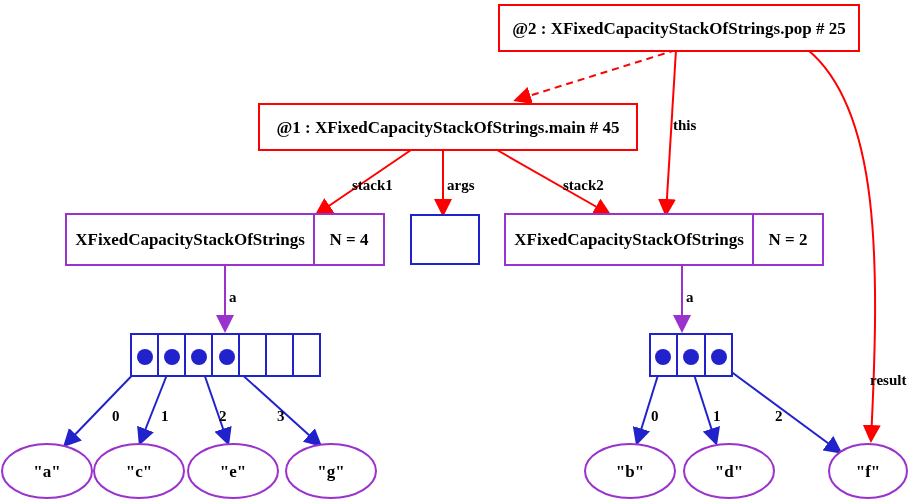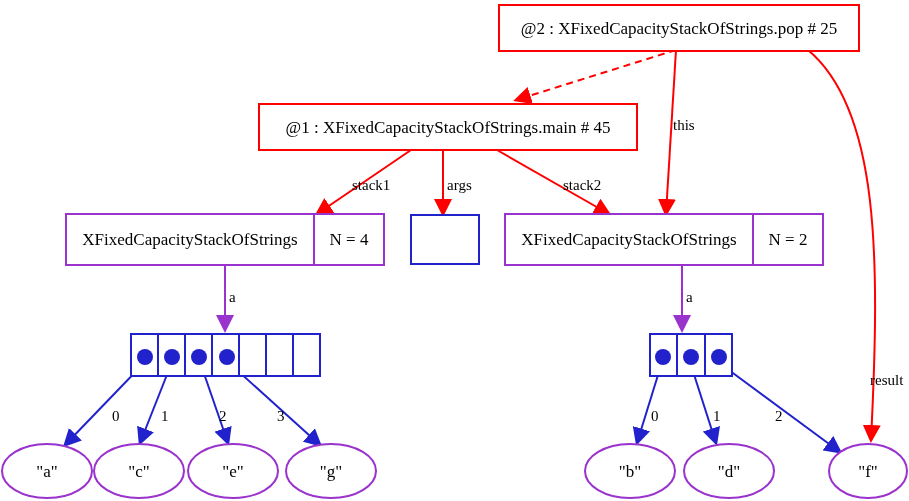--- a/index.html
+++ b/index.html
@@ -7,20 +7,21 @@
     padding: 0;
     background: #ffffff;
   }
   #stage {
     position: relative;
     width: 909px;
     height: 501px;
     background: #ffffff;
     font-family: "Liberation Serif", "DejaVu Serif", serif;
     overflow: hidden;
+    font-weight: bold;
   }
   svg.diagram {
     position: absolute;
     left: 0;
     top: 0;
     width: 909px;
     height: 501px;
   }
   text {
     font-family: "Liberation Serif", "DejaVu Serif", serif;

